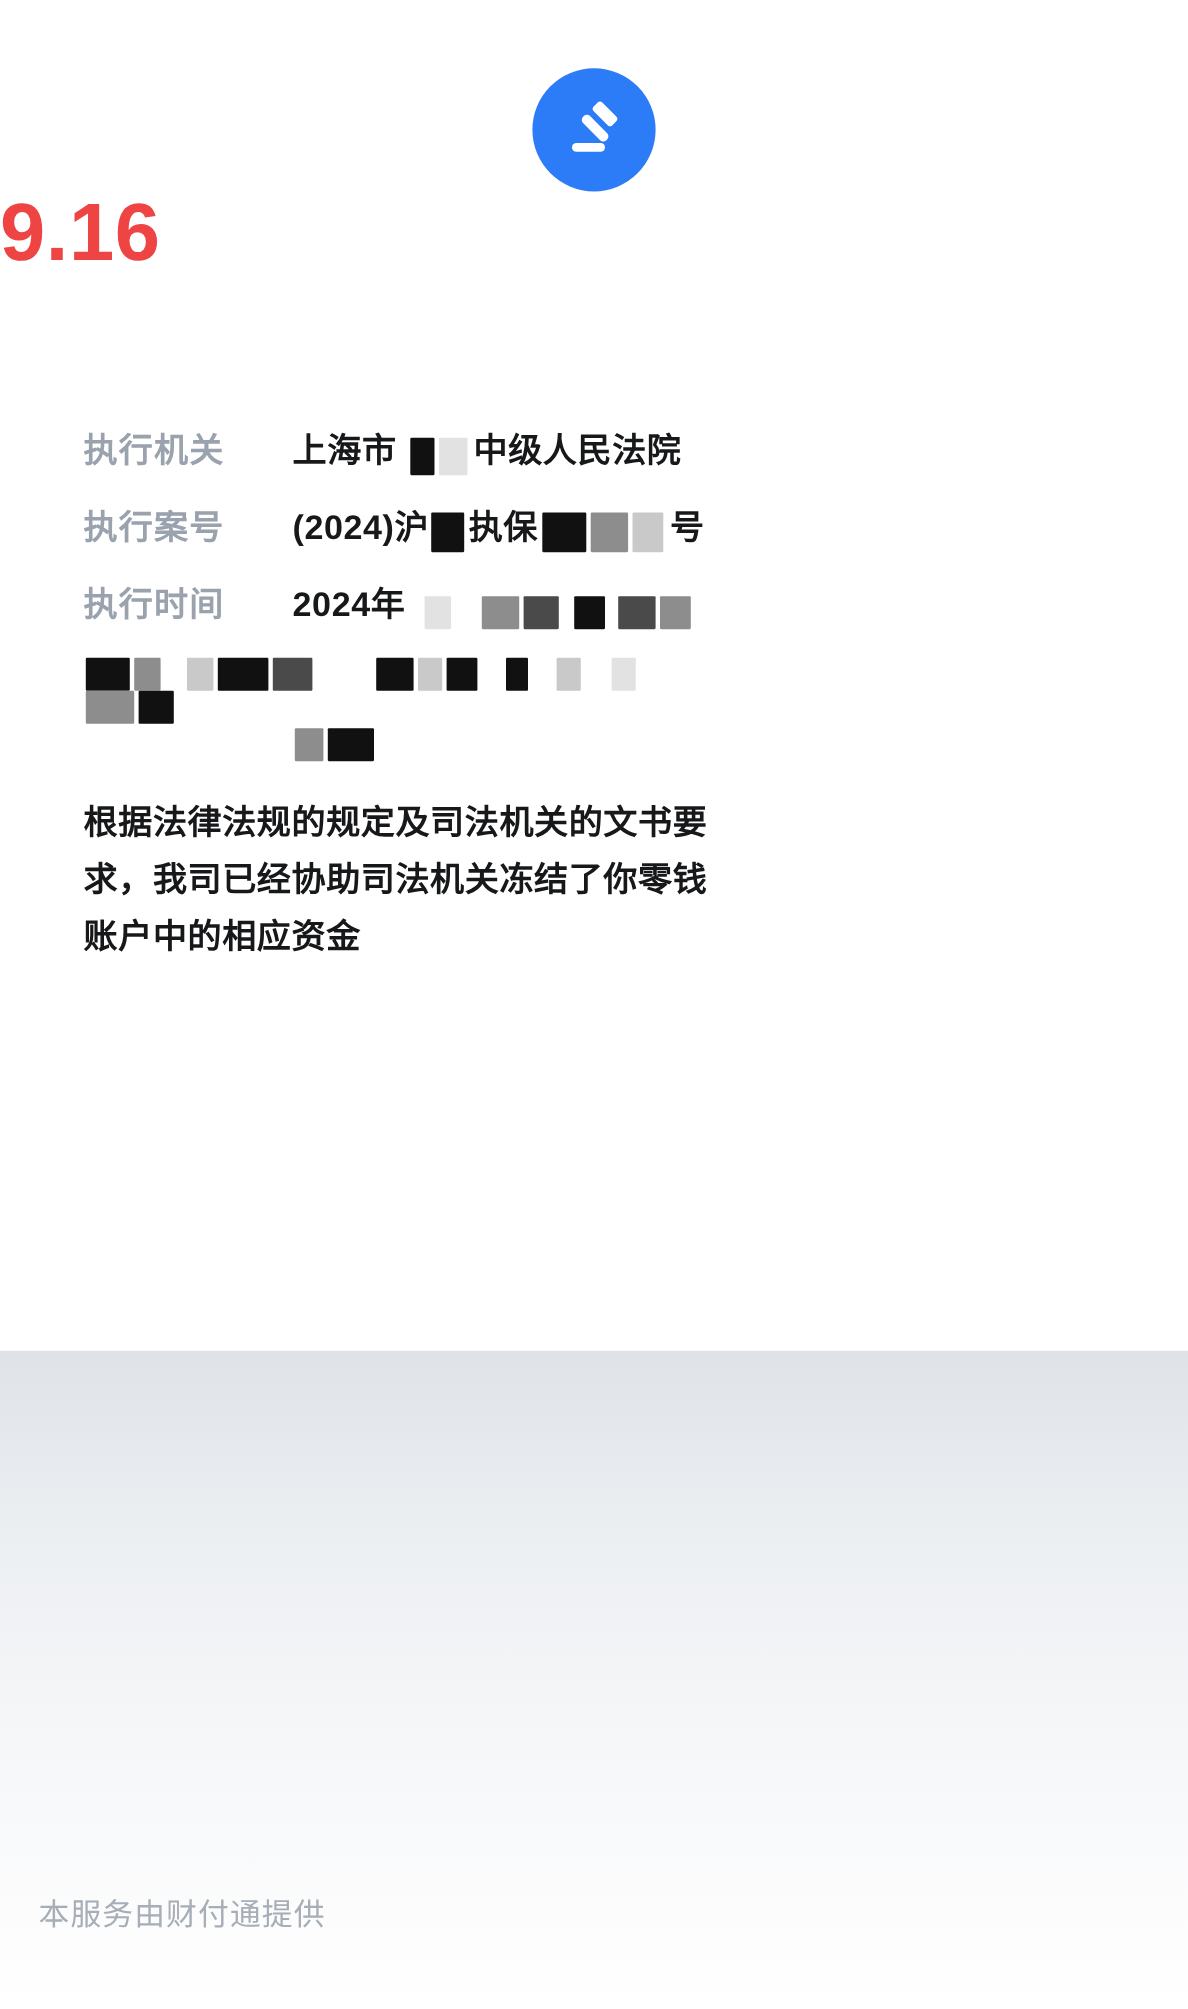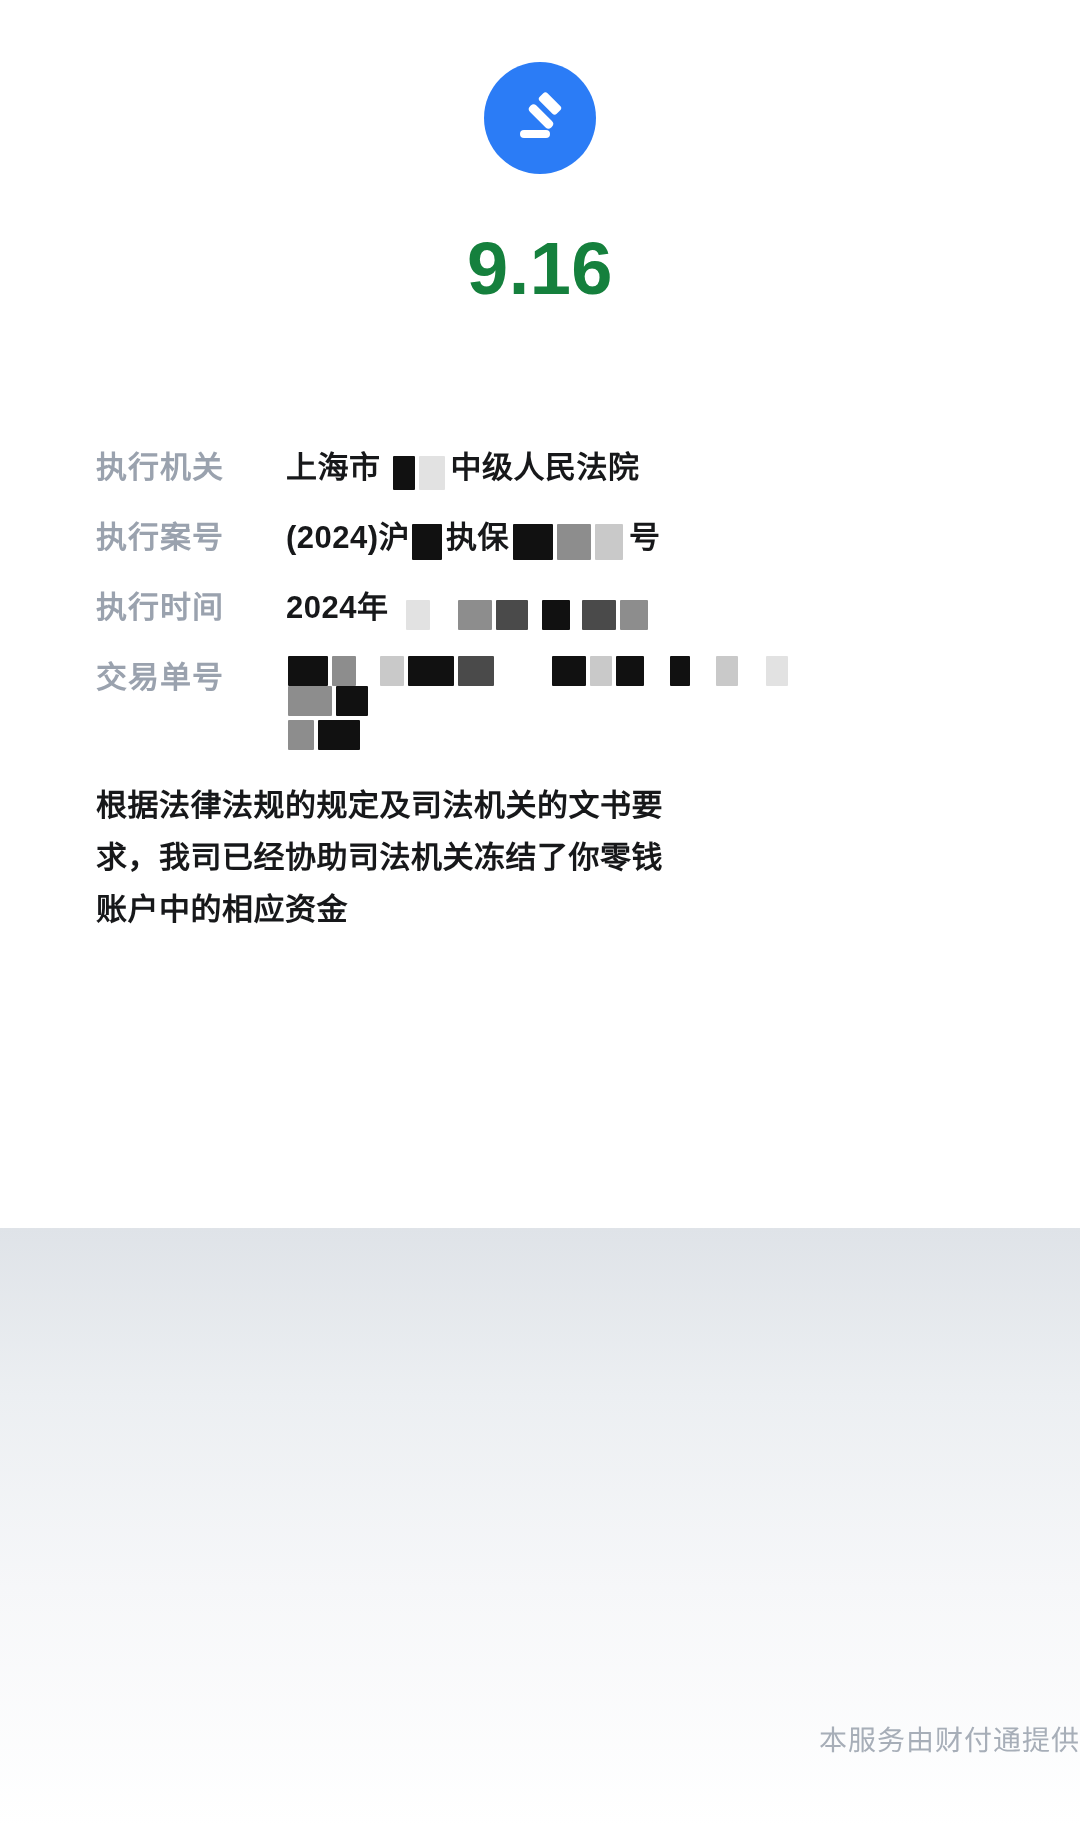--- a/index.html
+++ b/index.html
@@ -54,33 +54,31 @@
     margin-top: 36px;
     text-align: center;
     font-size: 44px;
     line-height: 1.2;
     color: #17181a;
     font-weight: 700;
     letter-spacing: 1px;
   }
 
   .amount {
-    margin-top: 58px;
-    text-align: center;
     font-size: 74px;
     line-height: 1;
-    color: #15803d;
+    color: #ef4444;
     font-weight: 700;
     letter-spacing: 0.5px;
   }
 
   
   .details {
     margin-top: 140px;
-    padding: 0 80px 0 96px;
+    padding: 0 80px 0 76px;
   }
   .row {
     display: flex;
     align-items: flex-start;
     margin-bottom: 26px;
   }
   .row.last {
     margin-top: 30px;
     margin-bottom: 0;
   }
@@ -128,24 +126,25 @@
   .bottom {
     flex: 1 1 auto;
     background: linear-gradient(180deg, #dfe3e8 0%, #eceff2 28%, #f6f7f9 60%, #ffffff 100%);
     position: relative;
   }
   .footer-note {
     position: absolute;
     left: 0;
     right: 0;
     bottom: 68px;
-    text-align: right;
+    text-align: left;
     font-size: 28px;
     color: #a7aeb8;
     letter-spacing: 1px;
+    padding-left: 35px;
   }
 </style>
 </head>
 <body>
 
 <div class="screen">
 
   <div class="card">
 
     <div class="icon-wrap">
@@ -200,21 +199,20 @@
           <span class="rd mid" style="width:32px;"></span>
           <span class="sp" style="width:10px;"></span>
           <span class="rd dark" style="width:28px;"></span>
           <span class="sp" style="width:8px;"></span>
           <span class="rd mid" style="width:34px;"></span>
           <span class="rd grey" style="width:28px;"></span>
         </div>
       </div>
 
       <div class="row" style="margin-bottom:4px;">
-        <div class="row-label">交易单号</div>
         <div class="row-value" style="max-width:600px;">
           <span class="rd dark" style="width:40px;"></span>
           <span class="rd grey" style="width:24px;"></span>
           <span class="sp" style="width:20px;"></span>
           <span class="rd light" style="width:24px;"></span>
           <span class="rd dark" style="width:46px;"></span>
           <span class="rd mid" style="width:36px;"></span>
           <span class="sp" style="width:54px;"></span>
           <span class="rd dark" style="width:34px;"></span>
           <span class="rd light" style="width:22px;"></span>

